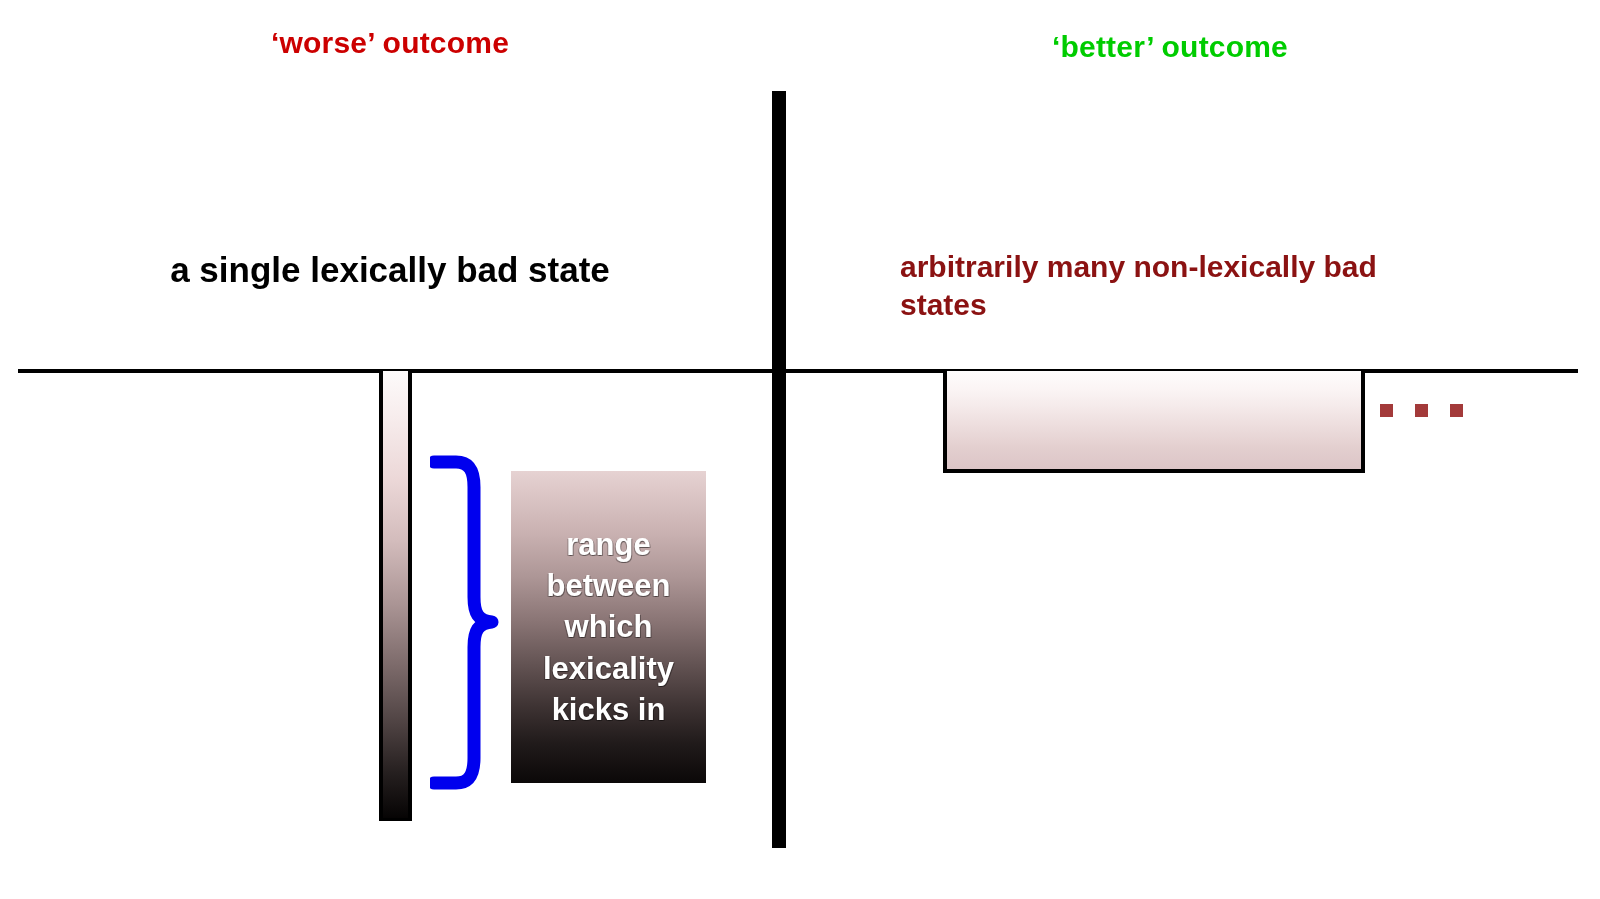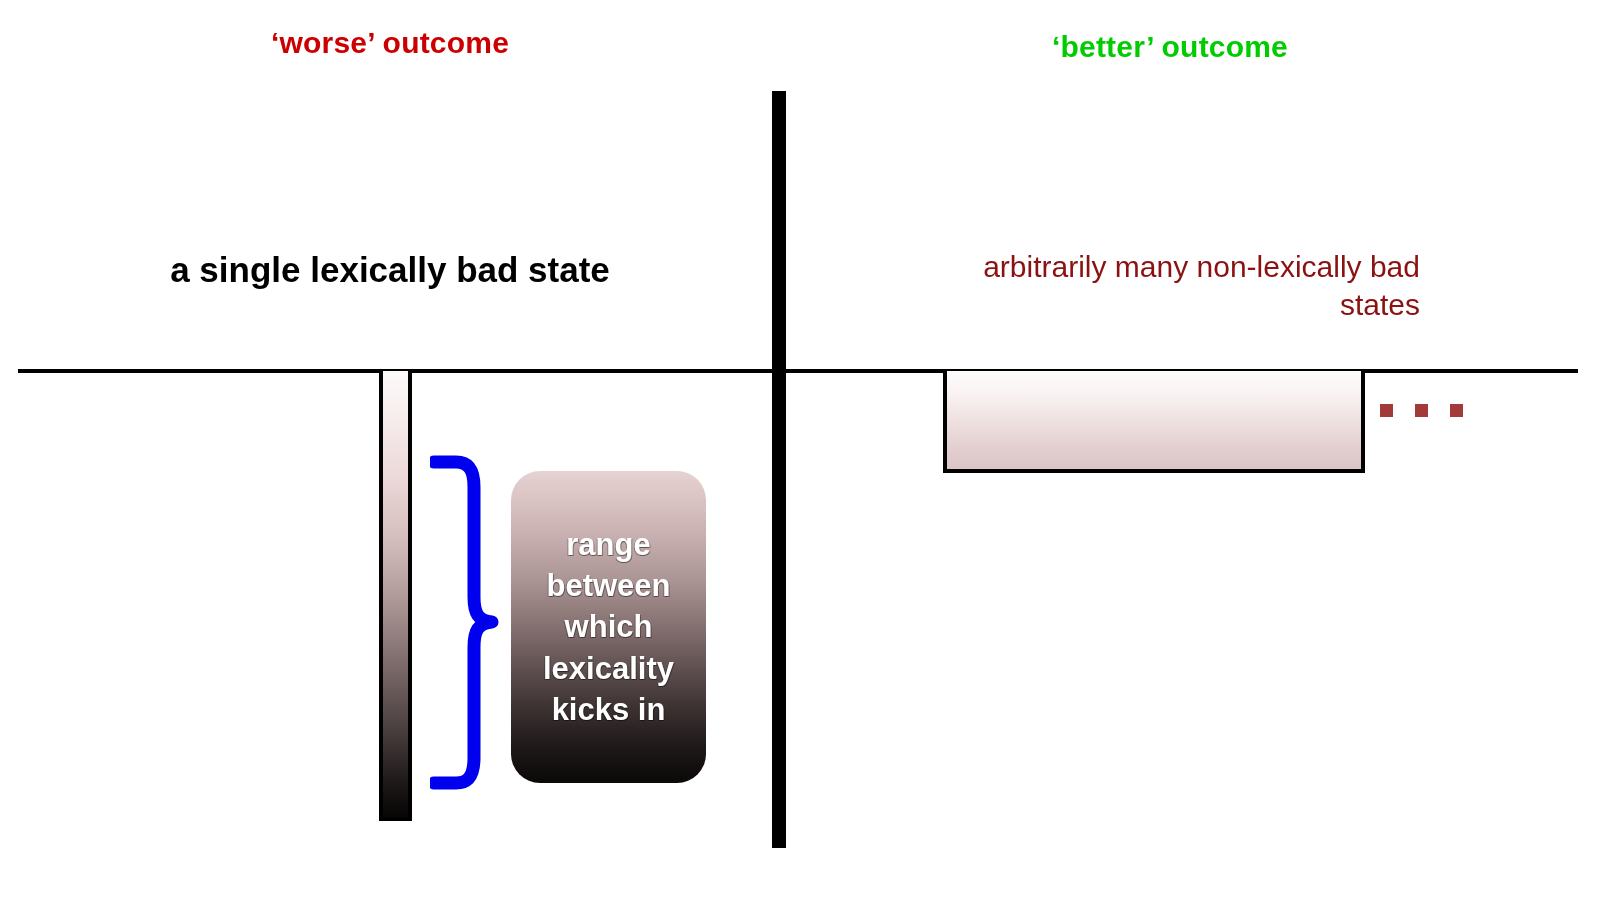--- a/index.html
+++ b/index.html
@@ -74,23 +74,23 @@
     color: #000000;
     font-weight: bold;
     font-size: 35px;
     line-height: 1.28;
   }
   #right-label {
     position: absolute;
     left: 900px;
     top: 248px;
     width: 520px;
-    text-align: right;
+    text-align: left;
     color: #8B1212;
-    font-weight: normal;
+    font-weight: bold;
     font-size: 30px;
     line-height: 1.28;
   }
 
   
   #single-state-bar {
     position: absolute;
     left: 379px;
     top: 371px;
     width: 33px;
@@ -133,21 +133,20 @@
         #c9b1b1 20%,
         #ad9696 34%,
         #8a7575 48%,
         #635353 62%,
         #3f3434 75%,
         #211b1b 87%,
         #0b0808 100%);
     display: flex;
     align-items: center;
     justify-content: center;
-    border-radius: 29px;
   }
   #range-box-text {
     color: #ffffff;
     font-weight: bold;
     font-size: 31px;
     line-height: 1.33;
     text-align: center;
     width: 100%;
     text-shadow:
        1px 1px 0 rgba(0,0,0,.35),

